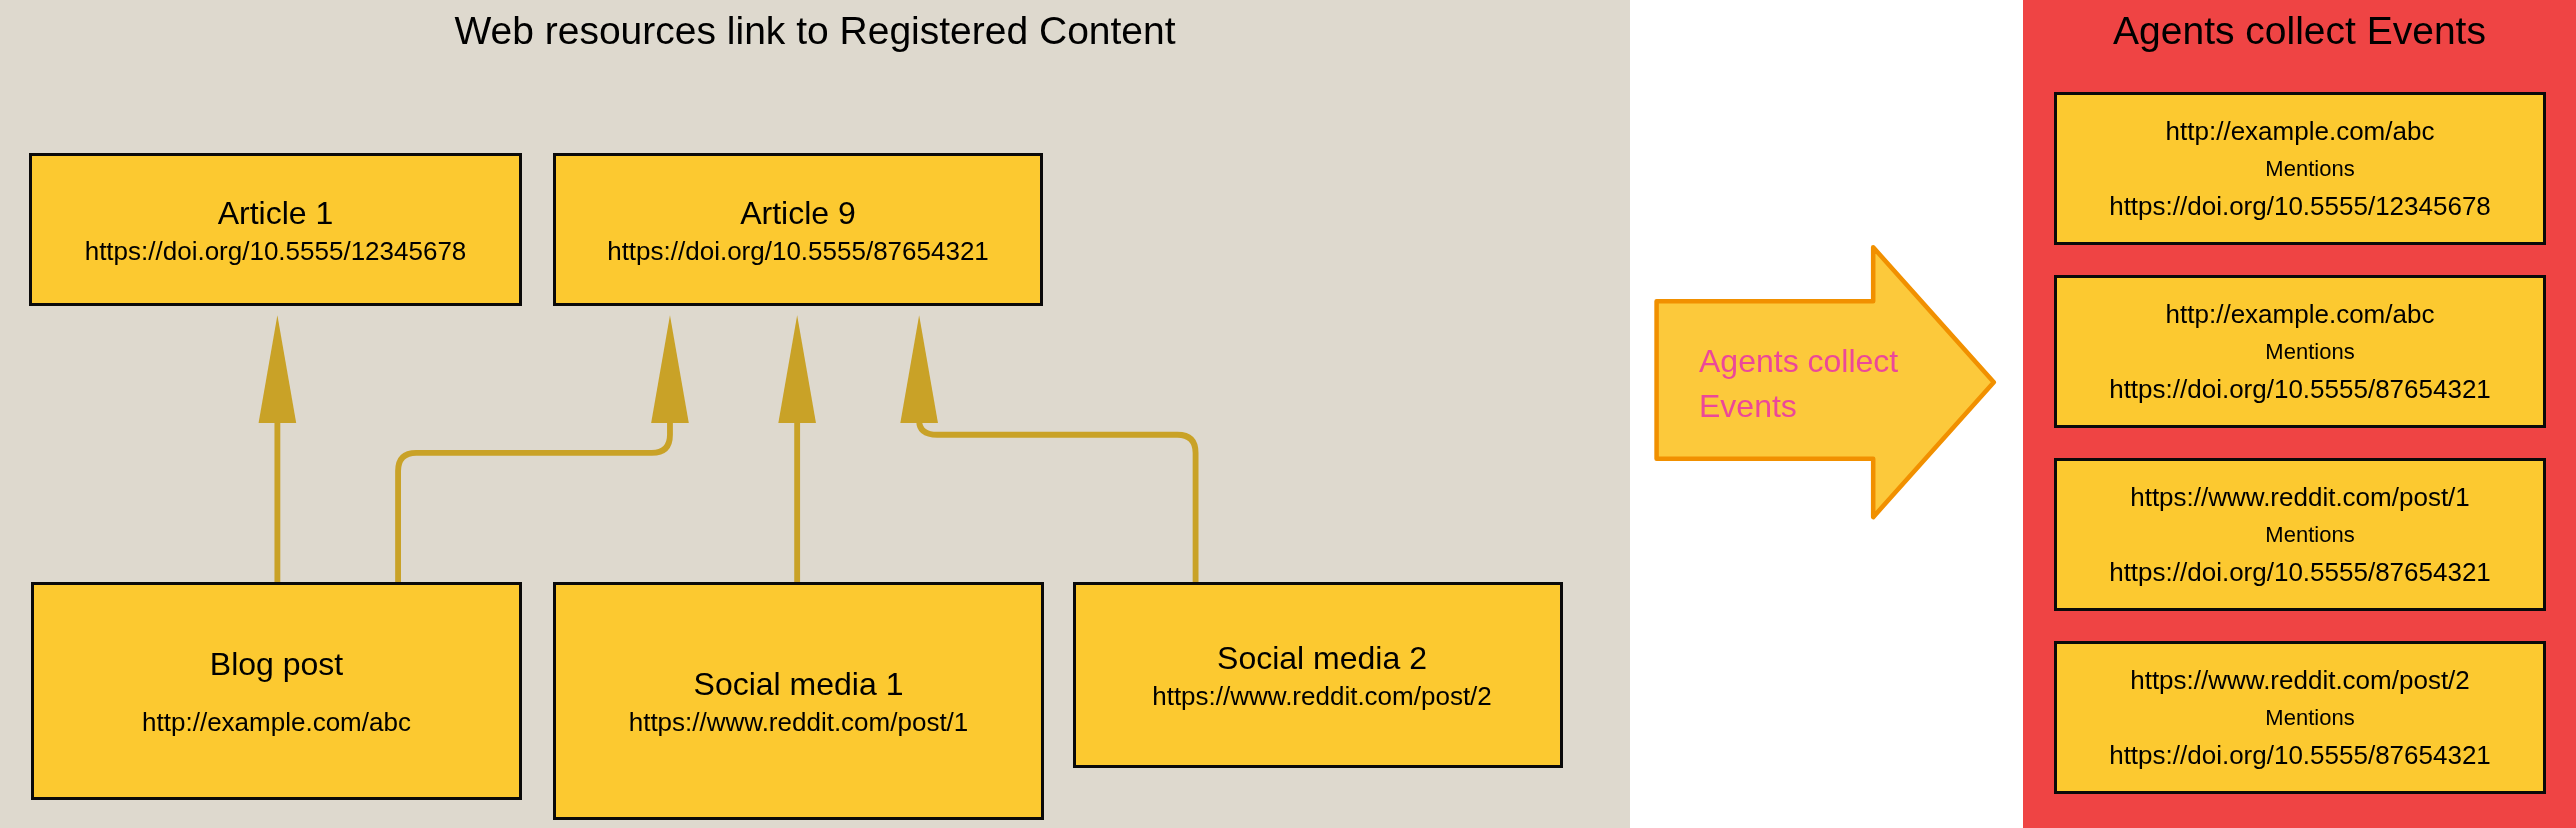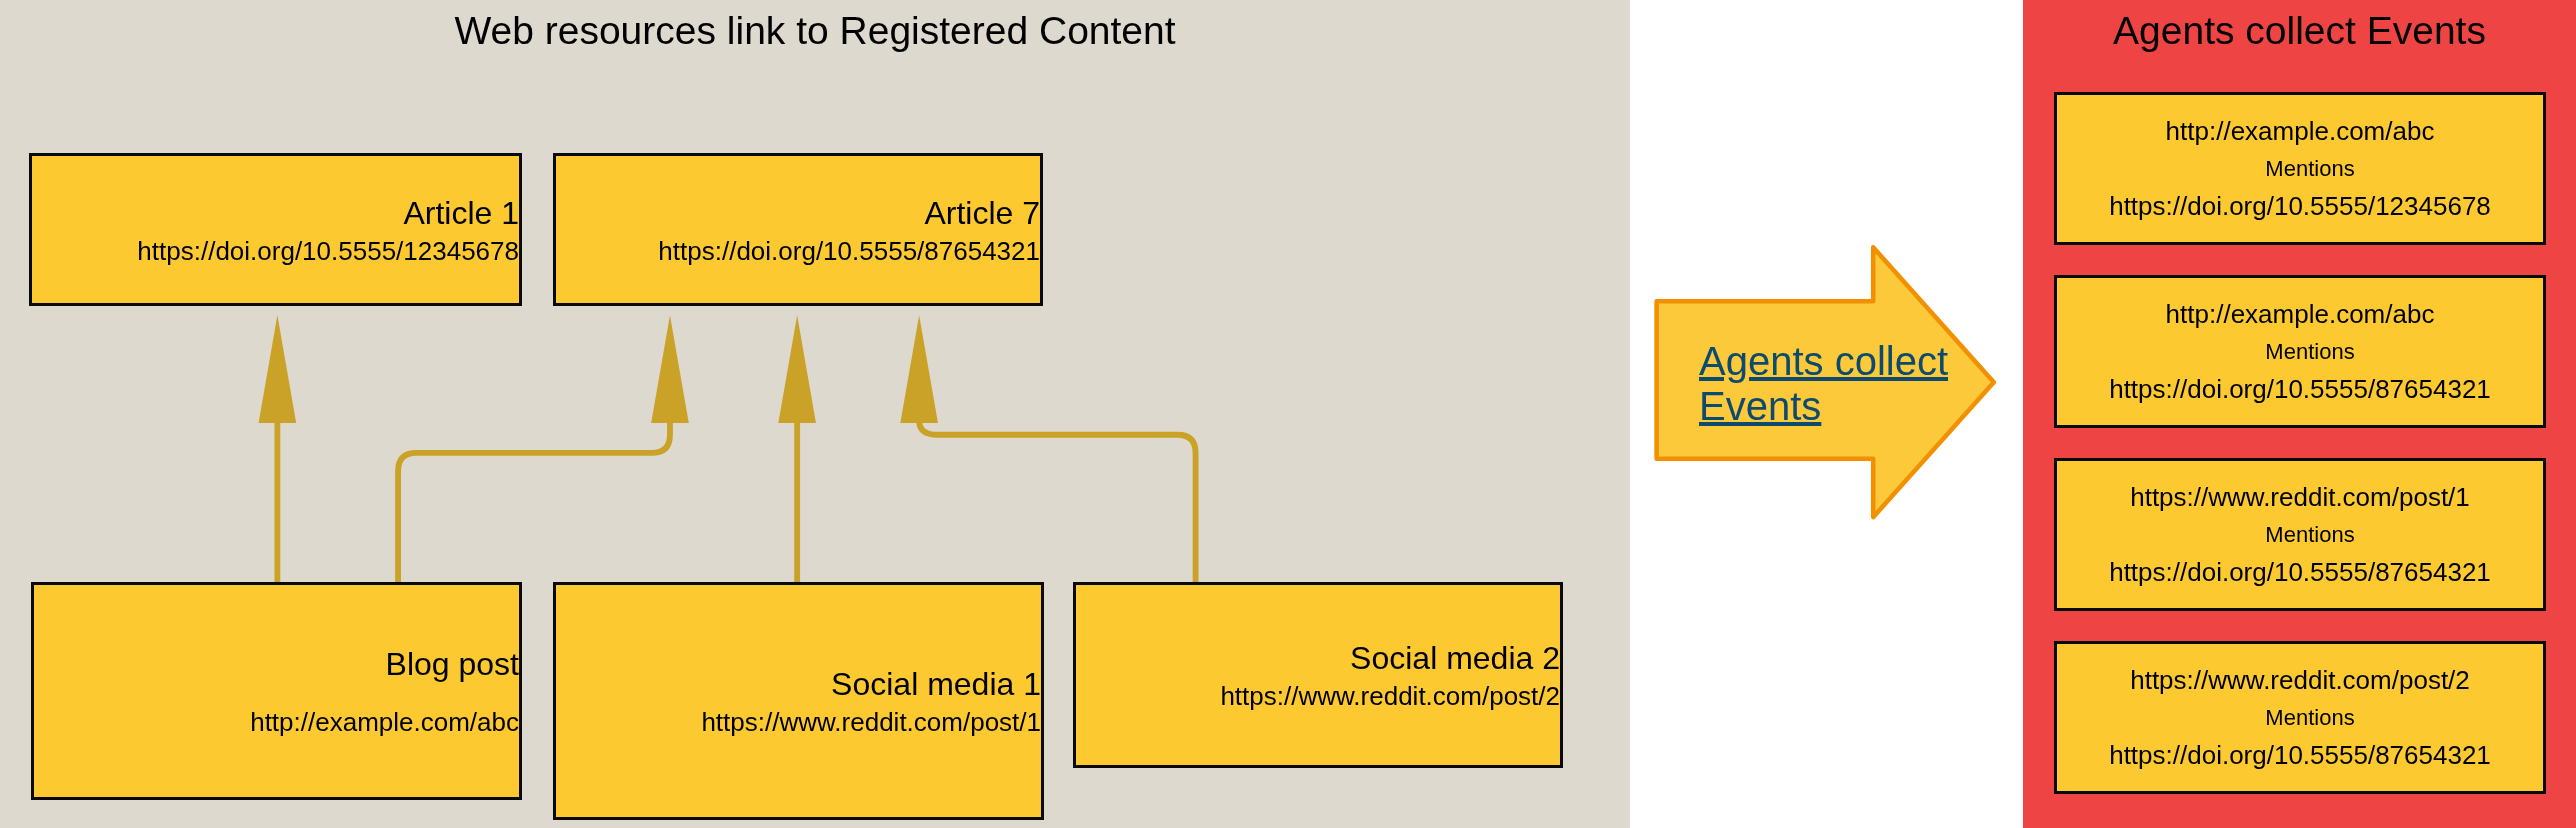--- a/index.html
+++ b/index.html
@@ -33,21 +33,21 @@
   }
 
   .node {
     position: absolute;
     background: #FCC930;
     border: 3.2px solid #0A0A0A;
     box-sizing: border-box;
     display: flex;
     flex-direction: column;
     justify-content: center;
-    align-items: flex-end;
+    align-items: center;
     text-align: center;
   }
   .node-title { font-size: 32px; line-height: 42px; }
   .node-url   { font-size: 26px; line-height: 34px; }
 
   #node-article1 { left: 29px;   top: 153px; width: 493px; height: 153px; }
   #node-article2 { left: 553px;  top: 153px; width: 490px; height: 153px; }
   #node-blog     { left: 31px;   top: 582px; width: 491px; height: 218px; gap: 20px; }
   #node-sm1      { left: 553px;  top: 582px; width: 491px; height: 238px; }
   #node-sm2      { left: 1073px; top: 582px; width: 490px; height: 186px; padding-left: 8px; }
@@ -73,25 +73,24 @@
   .big-arrow-svg polygon {
     fill: #FCC93B;
     stroke: #F19000;
     stroke-width: 7px;
     stroke-linejoin: round;
   }
   .big-arrow-label {
     position: absolute;
     left: 69px;
     top: 339px;
-    font-size: 40px;
+    font-size: 32px;
     line-height: 45px;
-    color: #0c4a6e;
+    color: #ec4899;
     white-space: nowrap;
-    text-decoration: underline;
   }
   .big-arrow-label span { display: block; }
 
   .event-box {
     position: absolute;
     left: 31px;
     width: 492px;
     height: 153px;
     background: #FCC930;
     border: 3.2px solid #0A0A0A;
@@ -135,21 +134,21 @@
         <polygon points="1416,486 1387,652 1445,652"></polygon>
       </g>
     </svg>
 
     <div class="node" id="node-article1">
       <div class="node-title">Article 1</div>
       <div class="node-url">https://doi.org/10.5555/12345678</div>
     </div>
 
     <div class="node" id="node-article2">
-      <div class="node-title">Article 7</div>
+      <div class="node-title">Article 9</div>
       <div class="node-url">https://doi.org/10.5555/87654321</div>
     </div>
 
     <div class="node" id="node-blog">
       <div class="node-title">Blog post</div>
       <div class="node-url">http://example.com/abc</div>
     </div>
 
     <div class="node" id="node-sm1">
       <div class="node-title">Social media 1</div>

